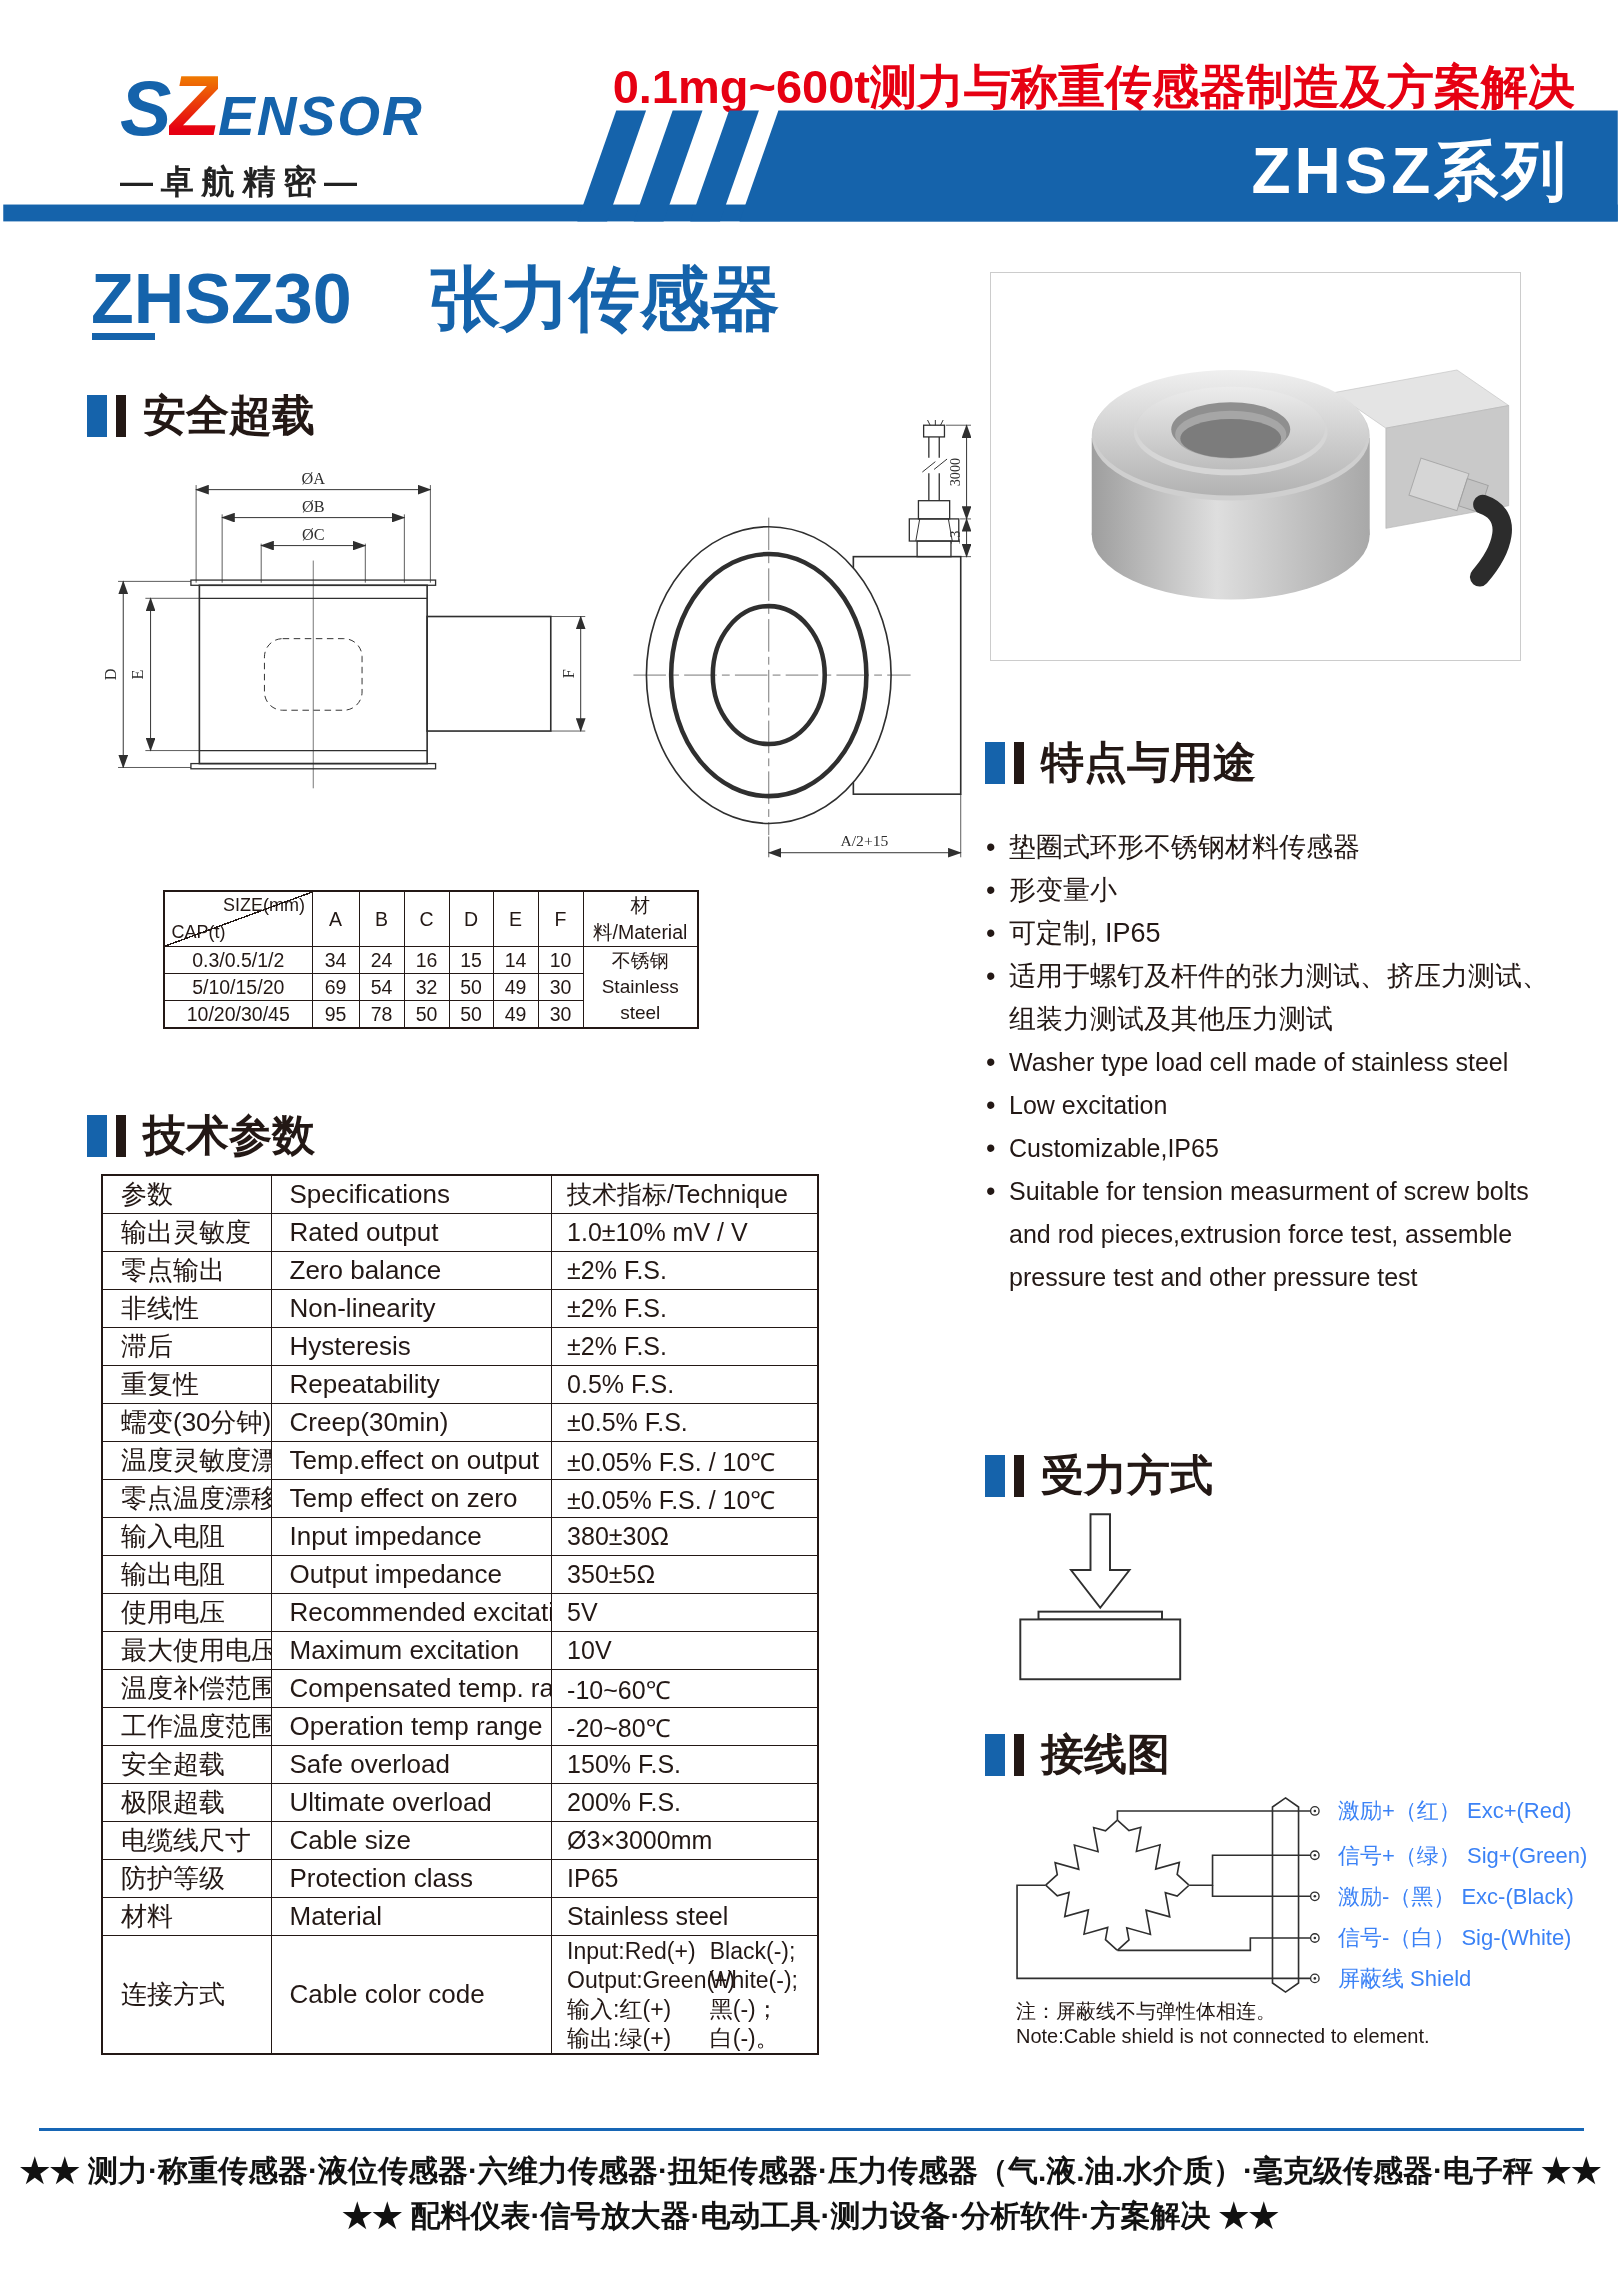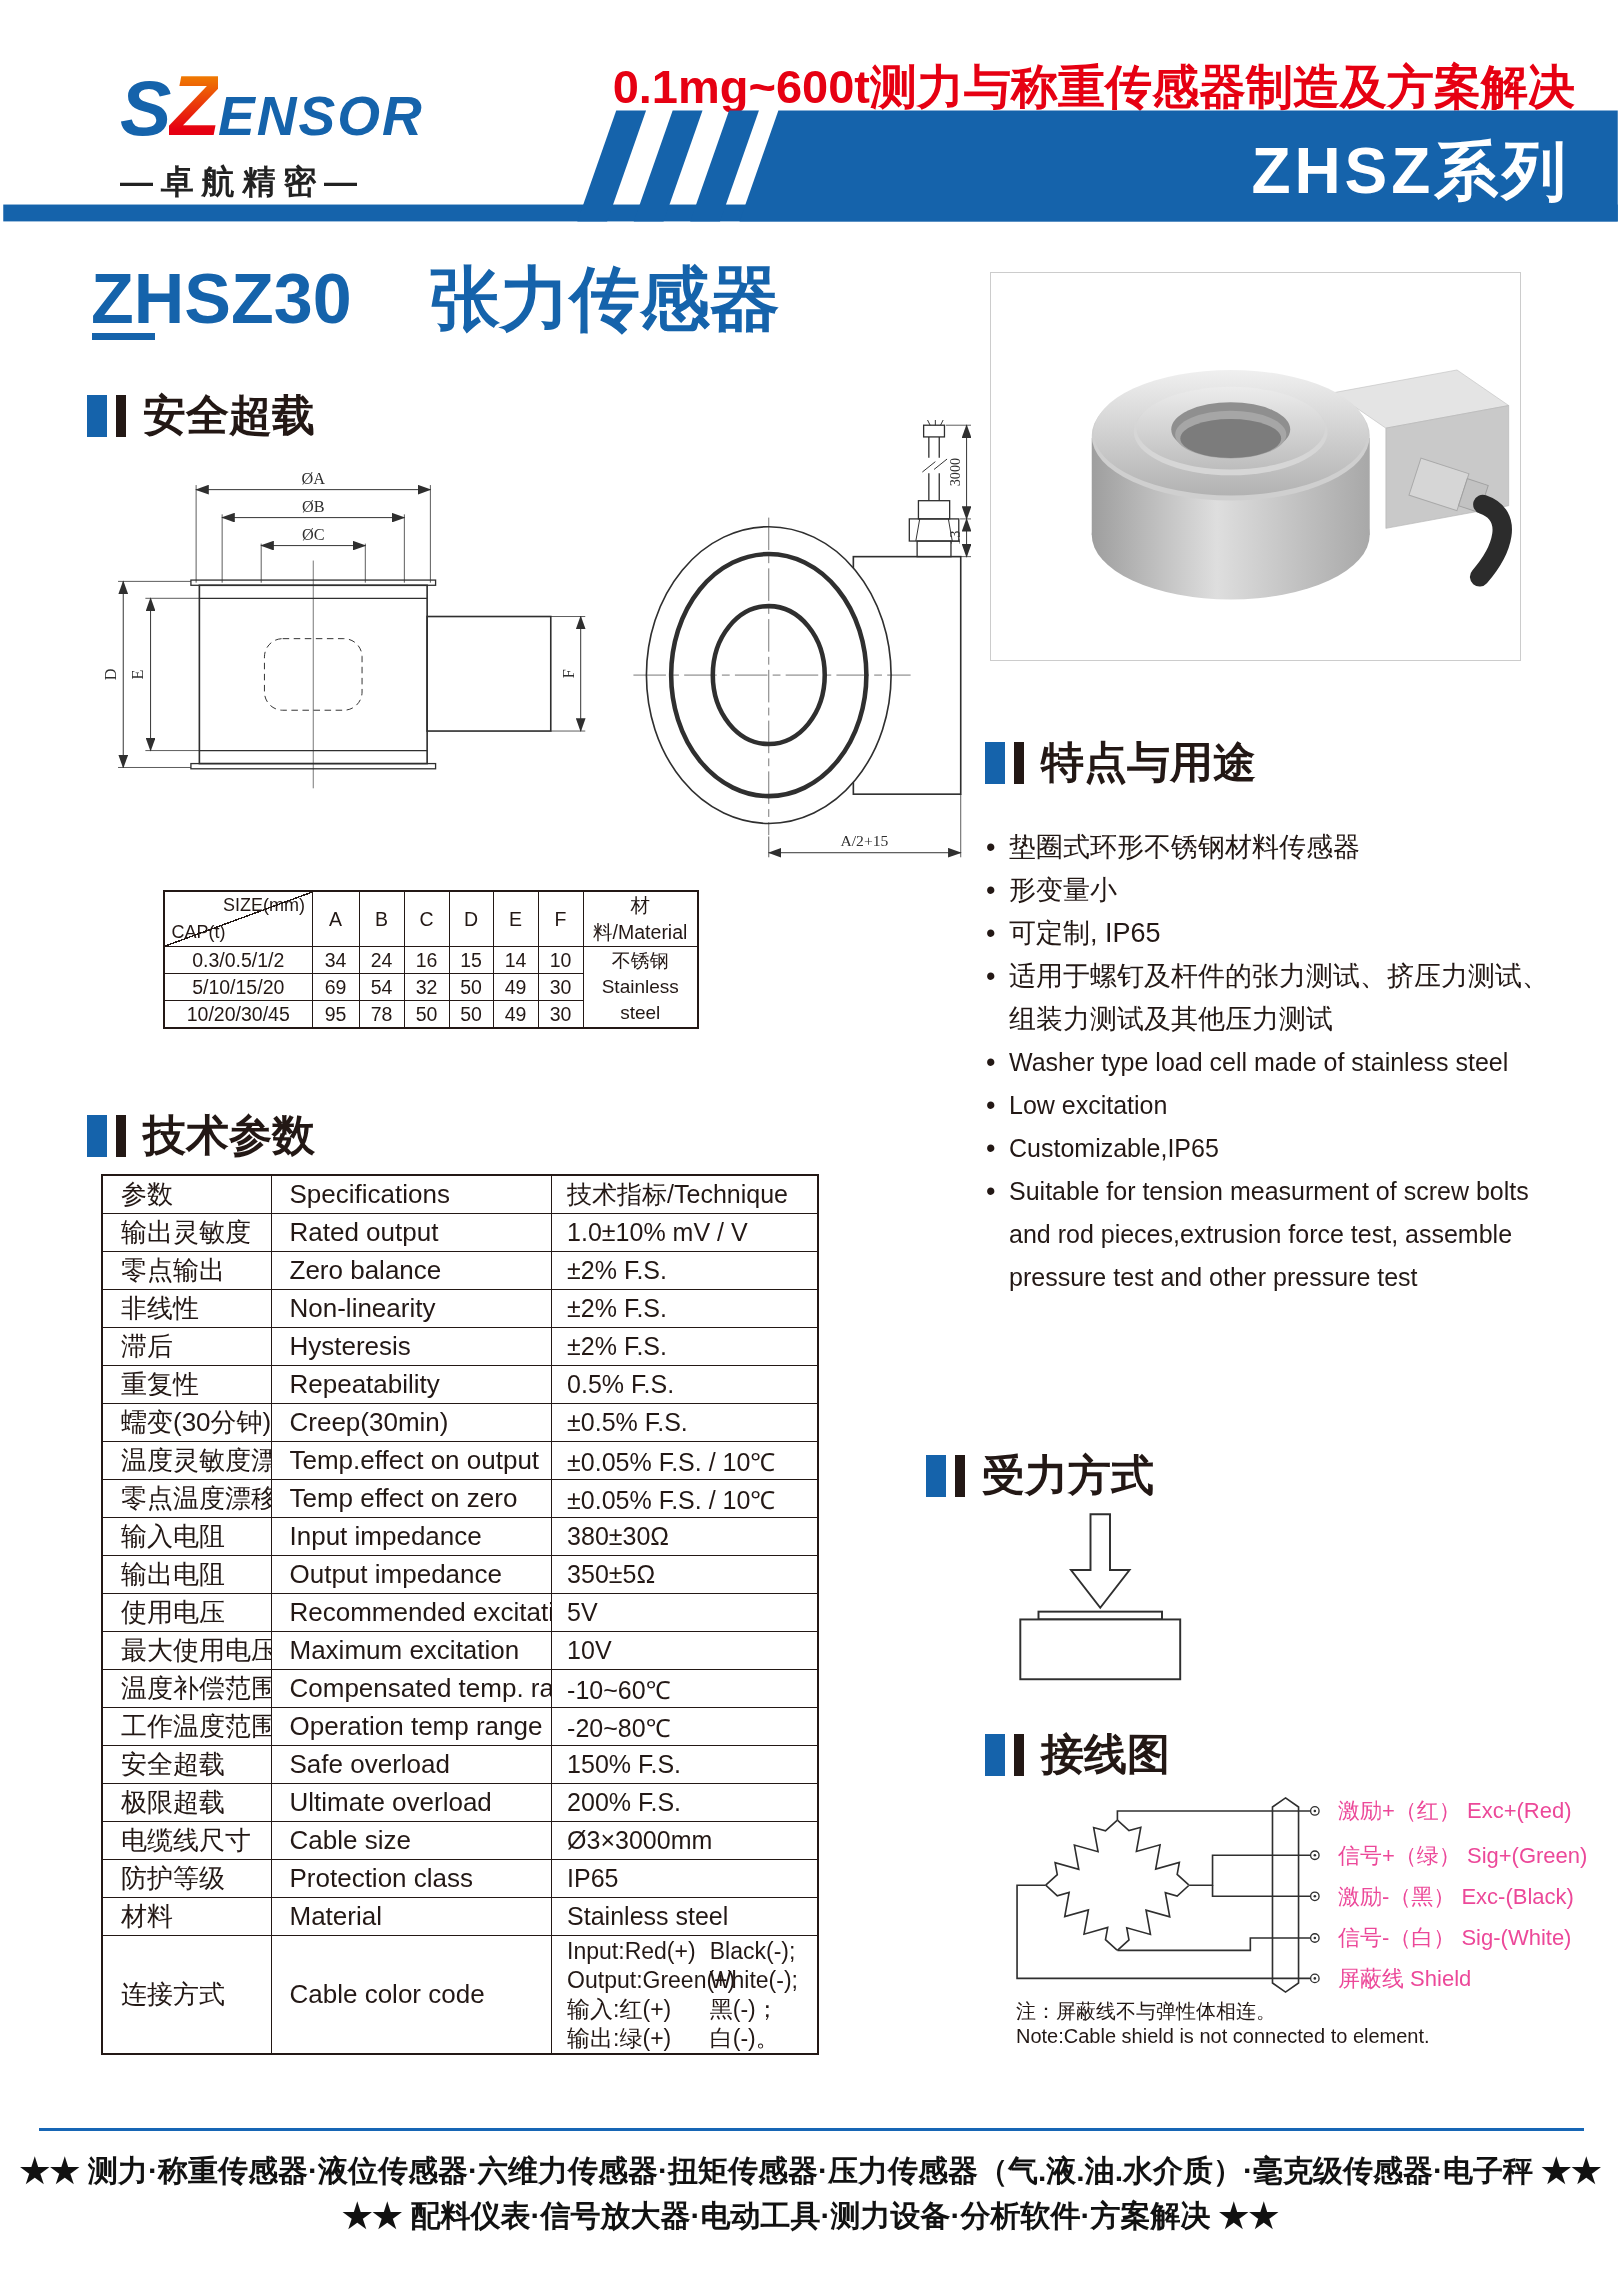--- a/index.html
+++ b/index.html
@@ -57,21 +57,21 @@
   
   .photo-box{position:absolute;left:990px;top:272px;width:529px;height:387px;border:1.3px solid #cccccc;background:#fff;}
 
   ul.features{position:absolute;left:982px;top:826px;width:589px;margin:0;padding:0;list-style:none;}
   ul.features li{position:relative;padding-left:27px;font-size:27px;line-height:43px;color:#231815;}
   ul.features li::before{content:"\2022";position:absolute;left:3.9px;top:0;font-size:27px;}
   ul.features li.en{font-size:25px;}
 
   .force-svg{position:absolute;left:1006px;top:1510px;}
   .wiring-svg{position:absolute;left:987px;top:1794px;}
-  .term-label{position:absolute;left:1338px;font-size:22px;color:#ec4899;white-space:nowrap;}
+  .term-label{position:absolute;left:1338px;font-size:22px;color:#3b82f6;white-space:nowrap;}
   .wiring-note{position:absolute;left:1016px;font-size:20px;color:#231815;white-space:nowrap;}
 
   
   .footer-line{position:absolute;left:39px;top:2128px;width:1545px;height:3.3px;background:#1766b5;}
   .footer-1,.footer-2{position:absolute;left:0;width:1621px;text-align:center;font-size:30px;font-weight:700;color:#111;white-space:nowrap;}
   .footer-1{top:2151px;}
   .footer-2{top:2196px;}
 </style>
 </head>
 <body>
@@ -105,21 +105,21 @@
   <div class="sec" style="left:87px;top:1107px;">
     <span class="bar-blue"></span>
     <span class="bar-black"></span>
     <span class="sec-label">技术参数</span>
   </div>
   <div class="sec" style="left:985px;top:734px;">
     <span class="bar-blue"></span>
     <span class="bar-black"></span>
     <span class="sec-label">特点与用途</span>
   </div>
-  <div class="sec" style="left:926px;top:1447px;">
+  <div class="sec" style="left:985px;top:1447px;">
     <span class="bar-blue"></span>
     <span class="bar-black"></span>
     <span class="sec-label">受力方式</span>
   </div>
   <div class="sec" style="left:985px;top:1726px;">
     <span class="bar-blue"></span>
     <span class="bar-black"></span>
     <span class="sec-label">接线图</span>
   </div>
 

